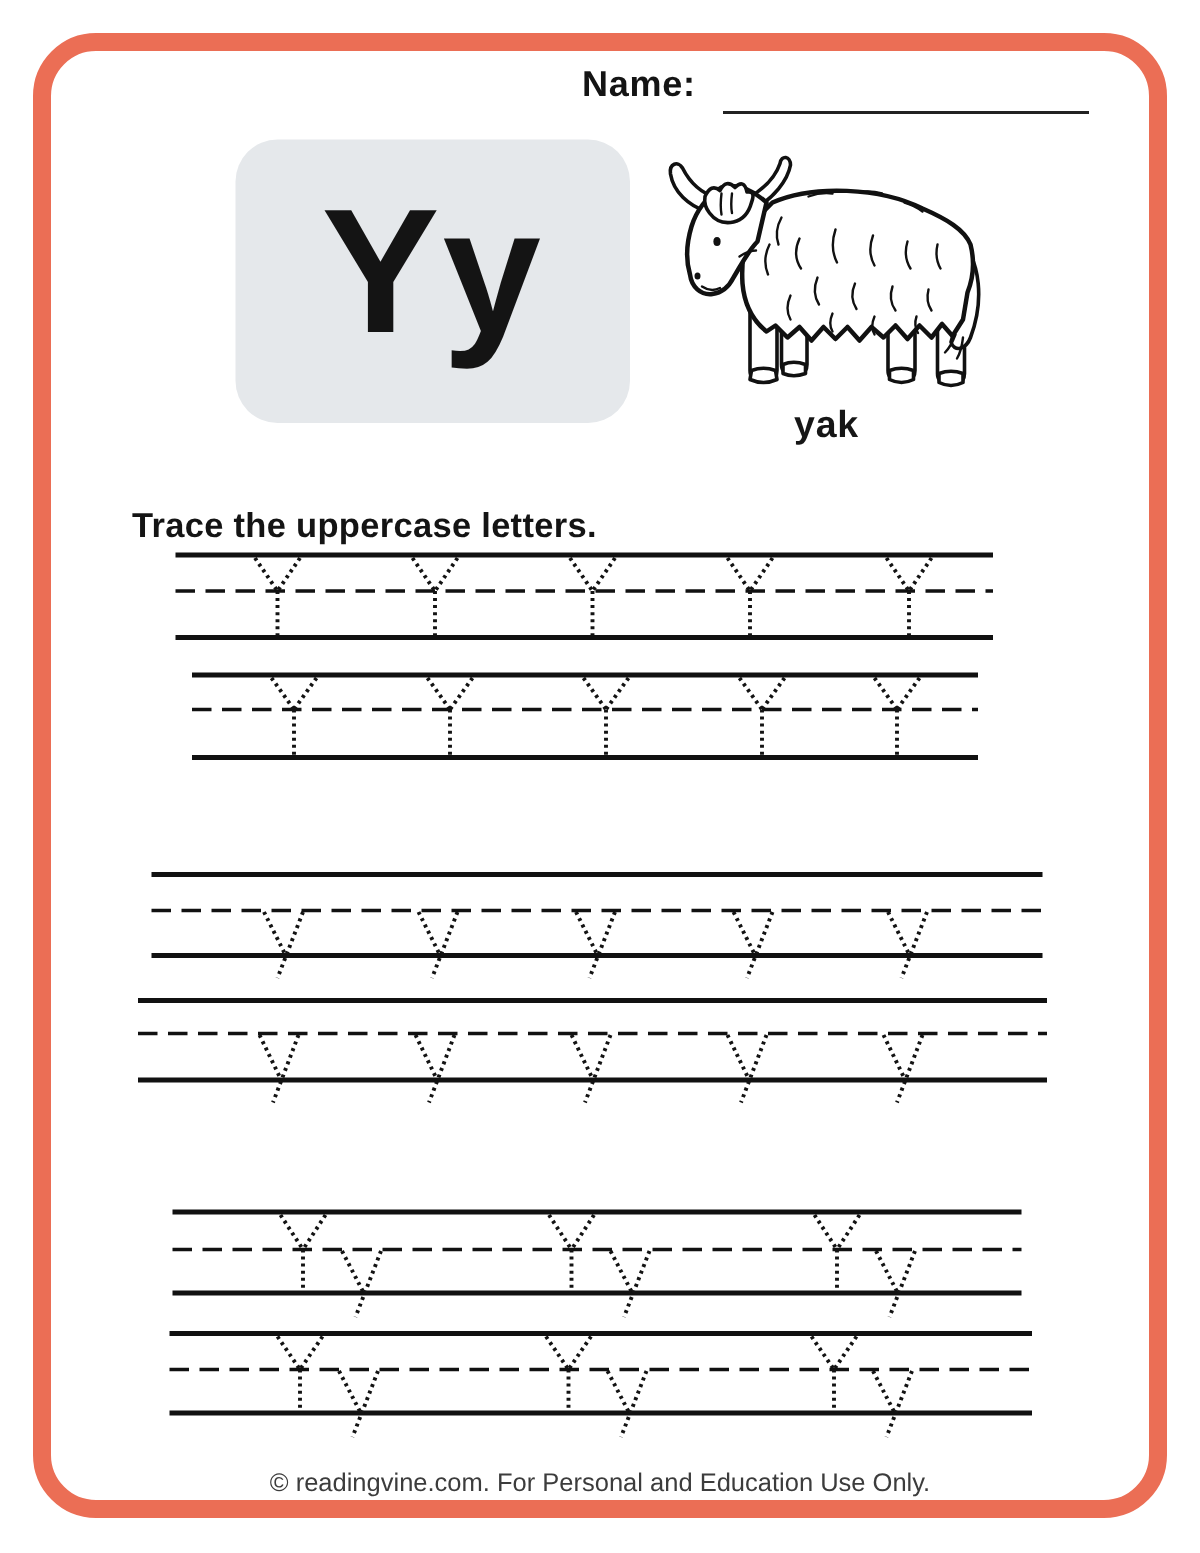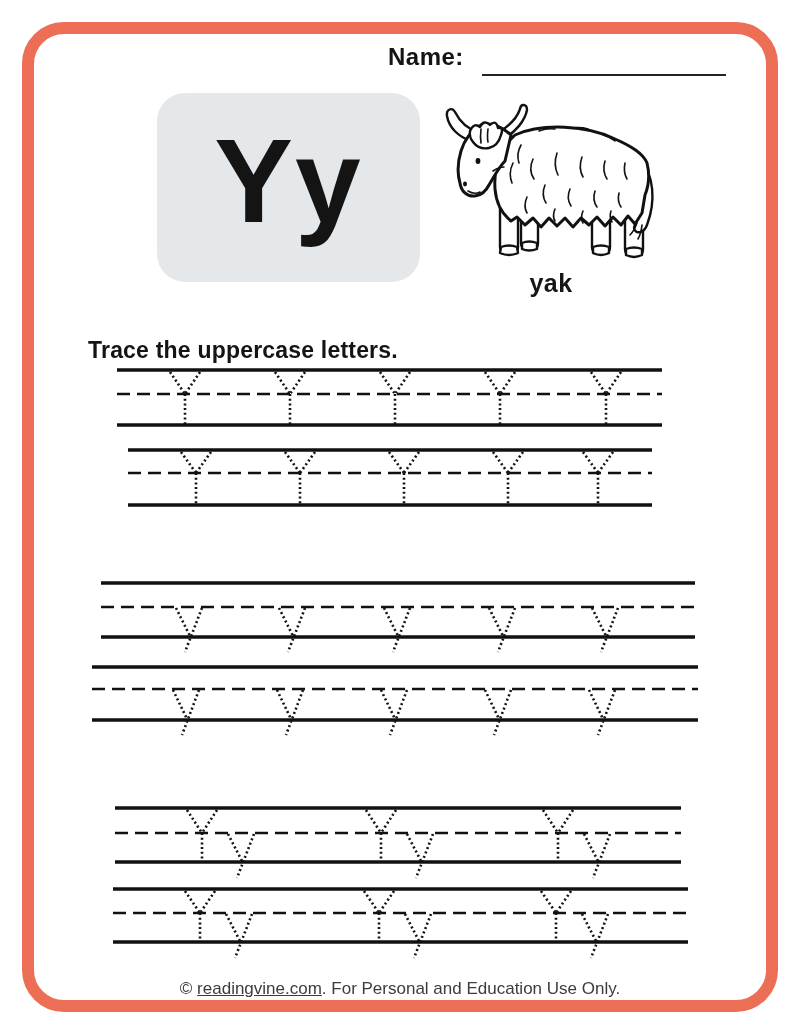--- a/index.html
+++ b/index.html
@@ -38,21 +38,21 @@
   #h-lowercase{top:537px;}
   #h-mixed{top:752px;}
   #trace-layer svg{position:absolute;overflow:visible;}
   .tl-solid{stroke:#111;stroke-width:3.4;fill:none;}
   .tl-dash{stroke:#111;stroke-width:2.3;stroke-dasharray:13 7;fill:none;}
   .tr-dot{stroke:#131313;stroke-width:2.6;stroke-dasharray:2 2.7;fill:none;stroke-linecap:butt;}
   .footer{
     position:absolute;left:0;top:979px;width:800px;text-align:center;
     font-size:17px;color:var(--footer-color,#3C3C3C);
   }
-  .footer a{color:inherit;text-decoration:underline;cursor:pointer;}
+  .footer a{color:inherit;cursor:pointer;}
   
   .yk-o{fill:#fff;stroke:#111;stroke-width:3;stroke-linejoin:round;stroke-linecap:round;}
   .yk-t{fill:#fff;stroke:#111;stroke-width:2.4;stroke-linejoin:round;stroke-linecap:round;}
   .yk-f{fill:none;stroke:#111;stroke-width:1.6;stroke-linecap:round;}
   .yk-s{fill:#111;stroke:none;}
 </style>
 </head>
 <body>
 
 <div class="page">

